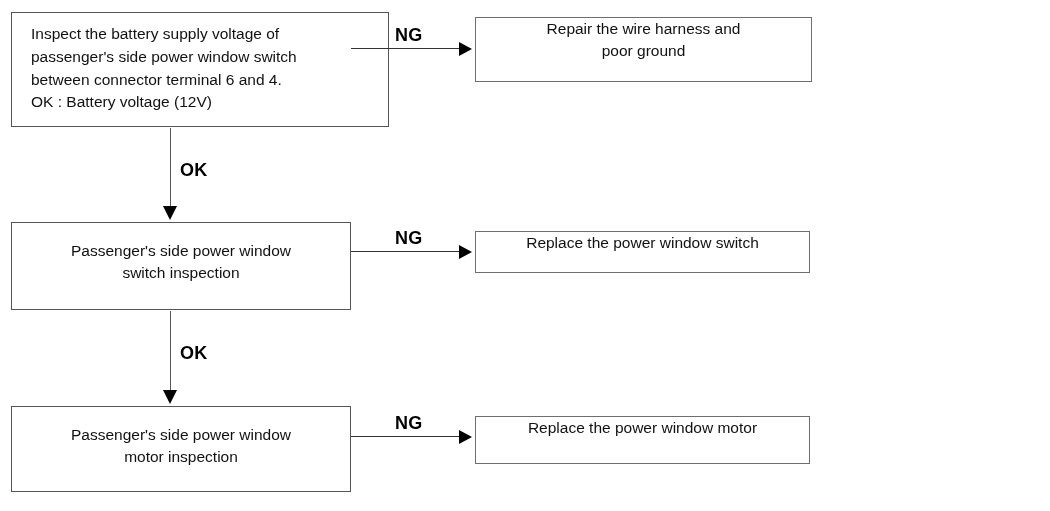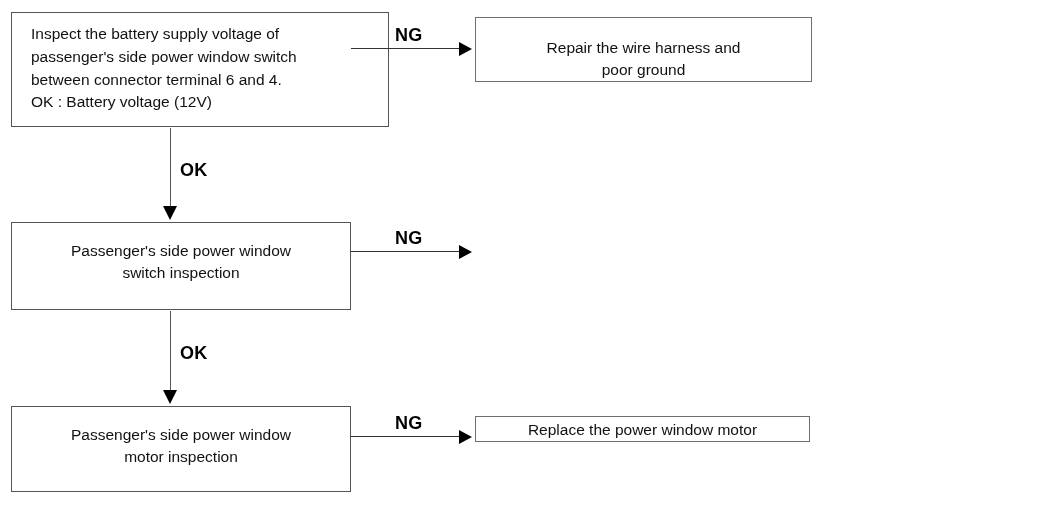--- a/index.html
+++ b/index.html
@@ -18,21 +18,21 @@
     height: 511px;
     background: #ffffff;
     overflow: hidden;
   }
   .box {
     position: absolute;
     box-sizing: border-box;
     border: 1px solid #6e6e6e;
     background: #ffffff;
     display: flex;
-    align-items: flex-end;
+    align-items: flex-start;
     justify-content: center;
     text-align: center;
     line-height: 1.42;
     color: #111111;
   }
   .box.left-box {
     border-color: #555555;
   }
   .box-text {
     display: block;
@@ -91,21 +91,21 @@
     width: 335px;
     height: 42px;
   }
   #box-replace-switch .box-text {
     font-size: 15.5px;
   }
   #box-replace-motor {
     left: 475px;
     top: 416px;
     width: 335px;
-    height: 26px;
+    height: 48px;
   }
   #box-replace-motor .box-text {
     font-size: 15.5px;
   }
 
   
   .h-line {
     position: absolute;
     height: 0;
     border-top: 1.5px solid #333333;
@@ -188,20 +188,23 @@
 
   <div class="box left-box" id="box-switch-inspection">
     <span class="box-text">Passenger's side power window
 switch inspection</span>
   </div>
 
   <div class="h-line" id="conn2-line"></div>
   <div class="arrow-right" id="conn2-arrow"></div>
   <div class="edge-label" id="conn2-label">NG</div>
 
+  <div class="box" id="box-replace-switch">
+    <span class="box-text">Replace the power window switch</span>
+  </div>
 
   <div class="v-line" id="ok2-line"></div>
   <div class="arrow-down" id="ok2-arrow"></div>
   <div class="edge-label" id="ok2-label">OK</div>
 
   <div class="box left-box" id="box-motor-inspection">
     <span class="box-text">Passenger's side power window
 motor inspection</span>
   </div>
 

